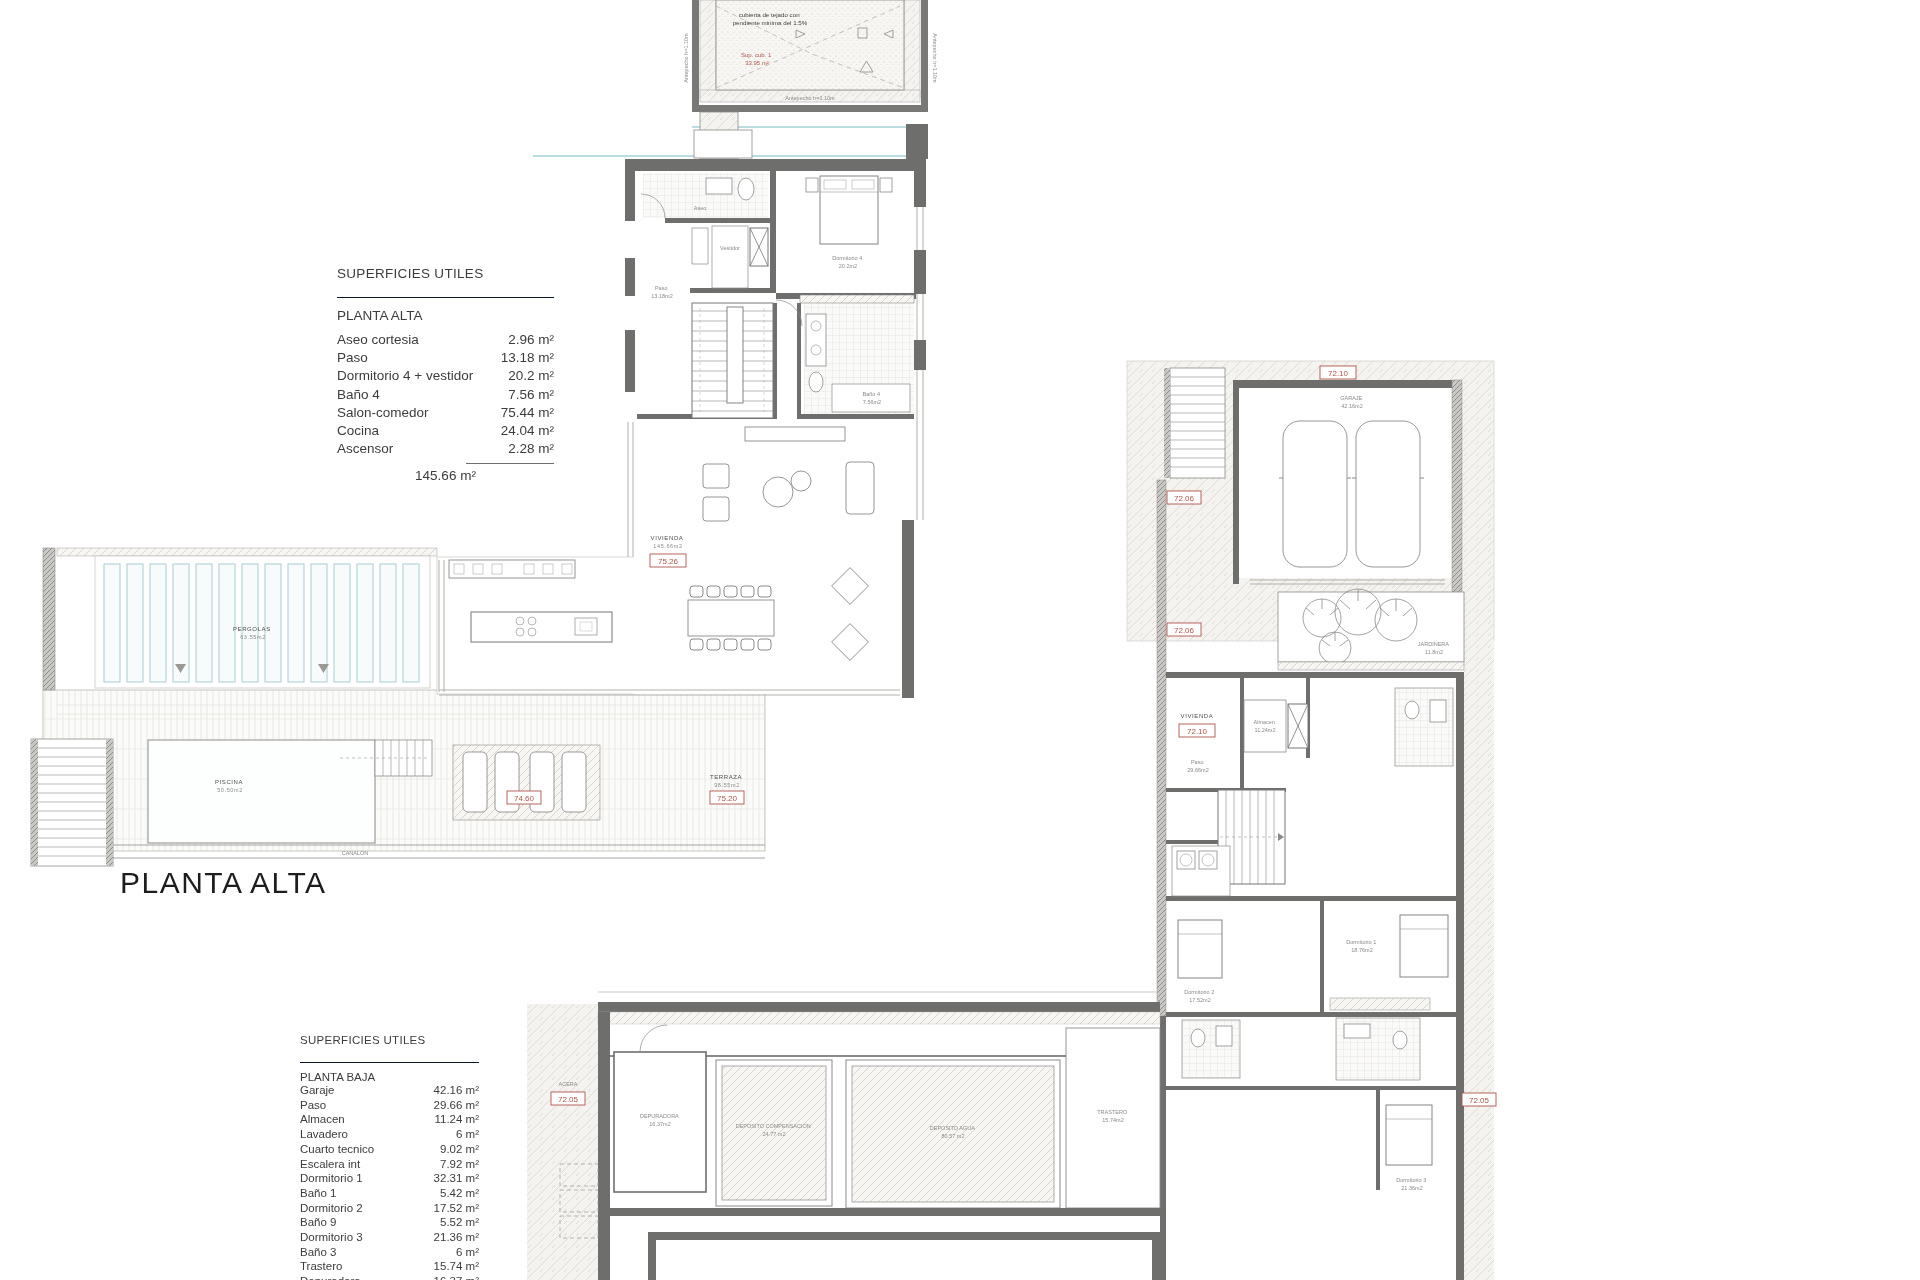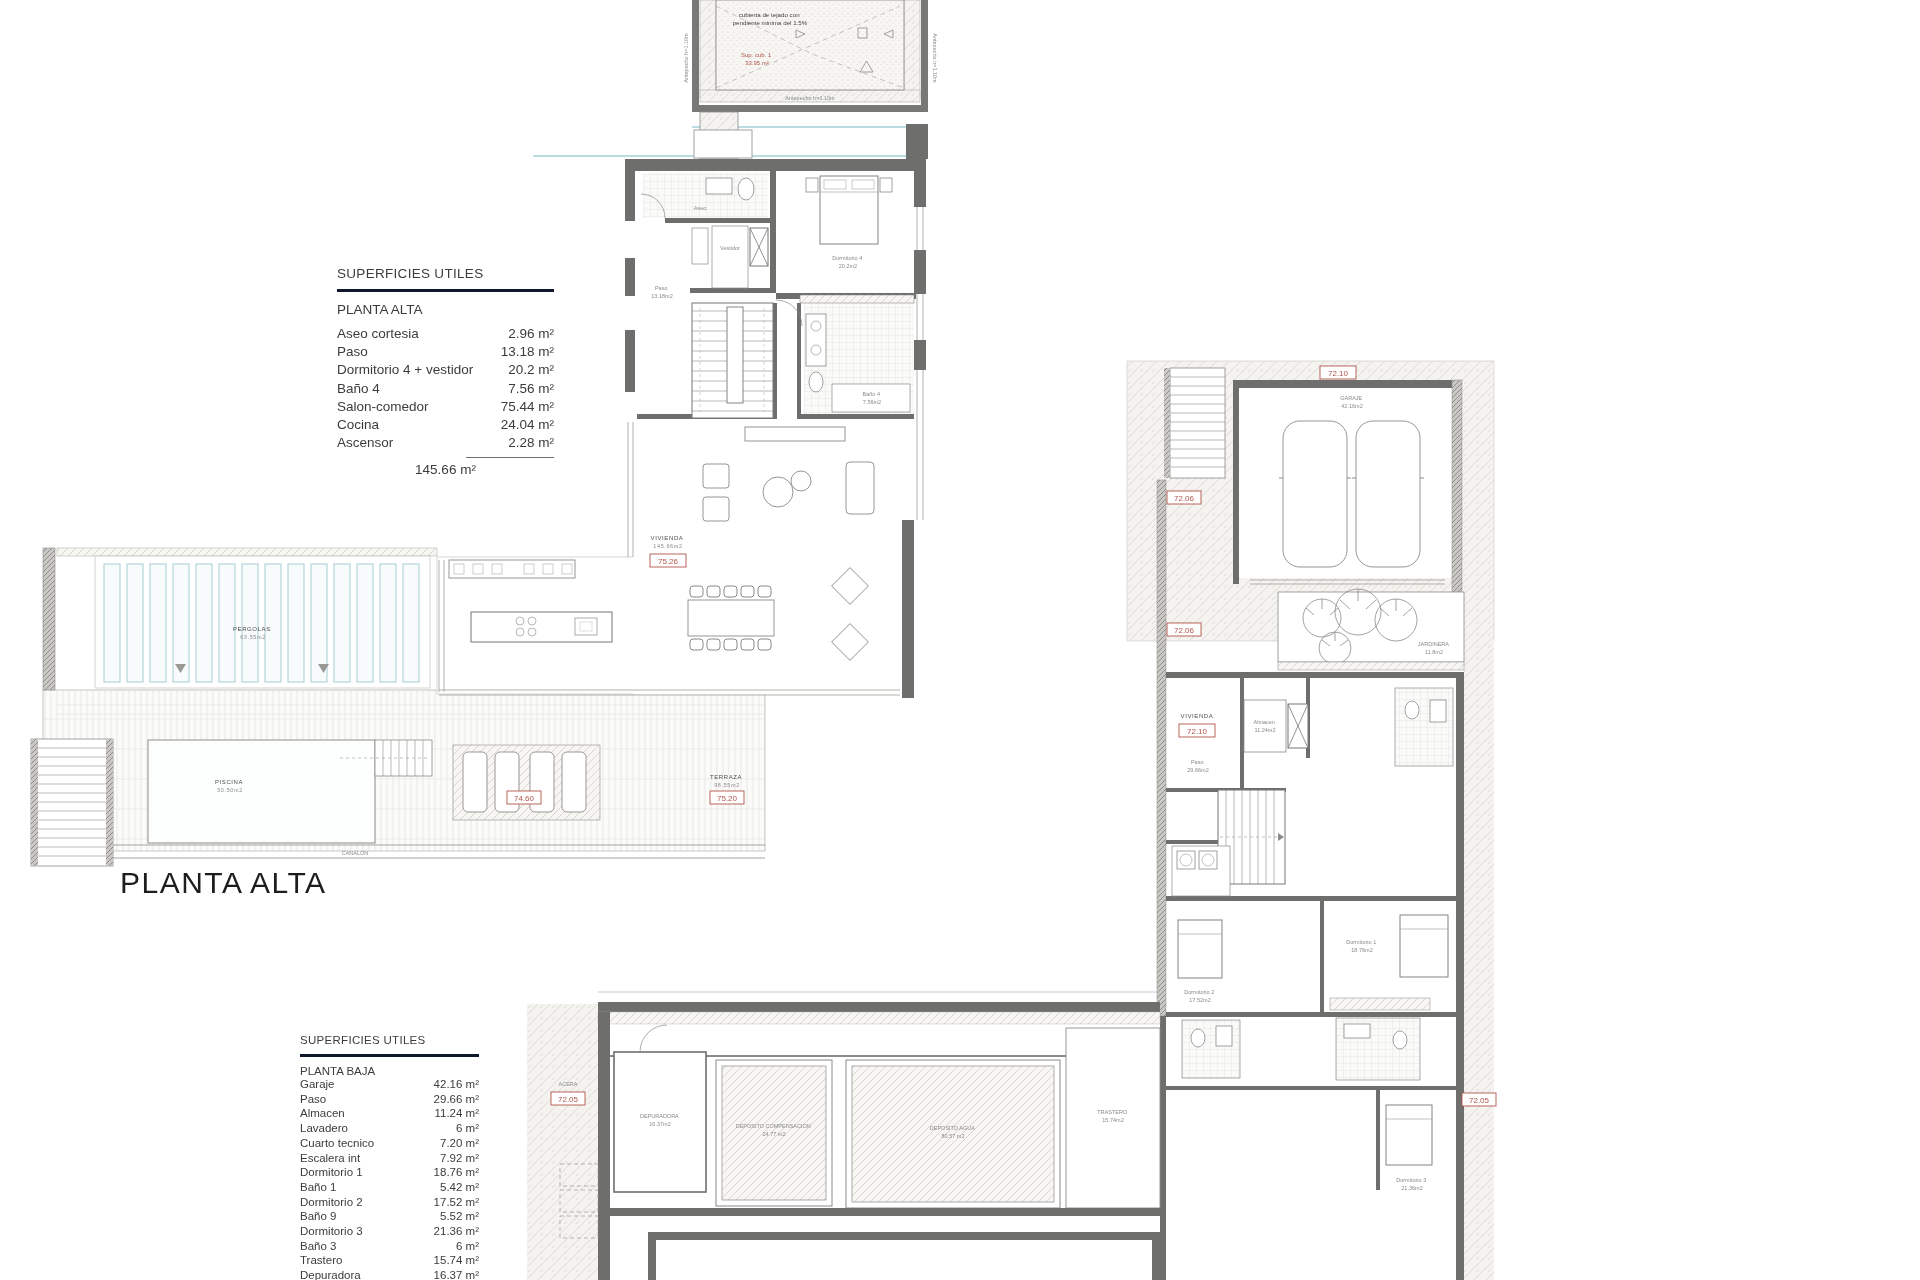--- a/index.html
+++ b/index.html
@@ -3,21 +3,21 @@
 <meta charset="utf-8">
 <style>
   html,body{margin:0;padding:0;background:#fff;}
   #sheet{position:relative;width:1920px;height:1280px;background:#fff;overflow:hidden;
          font-family:"Liberation Sans",sans-serif;}
   svg{position:absolute;left:0;top:0;}
   
   .areas{position:absolute;color:#3c3c3c;}
   #tbl-alta{left:337px;top:266px;width:217px;font-size:13.5px;}
   #tbl-baja{left:300px;top:1034px;width:179px;font-size:11.5px;}
-  .areas .hdr{border-bottom:3px solid #0f172a;padding-bottom:8px;letter-spacing:.3px;}
+  .areas .hdr{border-bottom:1px solid #0f172a;padding-bottom:16px;letter-spacing:.3px;}
   #tbl-alta .hdr{margin-bottom:10px;}
   #tbl-baja .hdr{margin-bottom:8px;}
   #tbl-alta .floor{margin-bottom:8px;}
   #tbl-baja .floor{}
   .areas .row{display:flex;justify-content:space-between;}
   #tbl-alta .row{line-height:18.2px;}
   #tbl-baja .row{line-height:14.7px;}
   .total-rule{border-top:1px solid #6f6f6f;width:88px;margin-left:auto;margin-top:5px;}
   .total-row{display:flex;justify-content:center;padding-top:4px;}
   
@@ -585,29 +585,29 @@
         <div class="row">
       <span class="lbl">Almacen</span>
       <span class="val">11.24 m²</span>
     </div>
         <div class="row">
       <span class="lbl">Lavadero</span>
       <span class="val">6 m²</span>
     </div>
         <div class="row">
       <span class="lbl">Cuarto tecnico</span>
-      <span class="val">7.20 m²</span>
+      <span class="val">9.02 m²</span>
     </div>
         <div class="row">
       <span class="lbl">Escalera int</span>
       <span class="val">7.92 m²</span>
     </div>
         <div class="row">
       <span class="lbl">Dormitorio 1</span>
-      <span class="val">18.76 m²</span>
+      <span class="val">32.31 m²</span>
     </div>
         <div class="row">
       <span class="lbl">Baño 1</span>
       <span class="val">5.42 m²</span>
     </div>
         <div class="row">
       <span class="lbl">Dormitorio 2</span>
       <span class="val">17.52 m²</span>
     </div>
         <div class="row">

